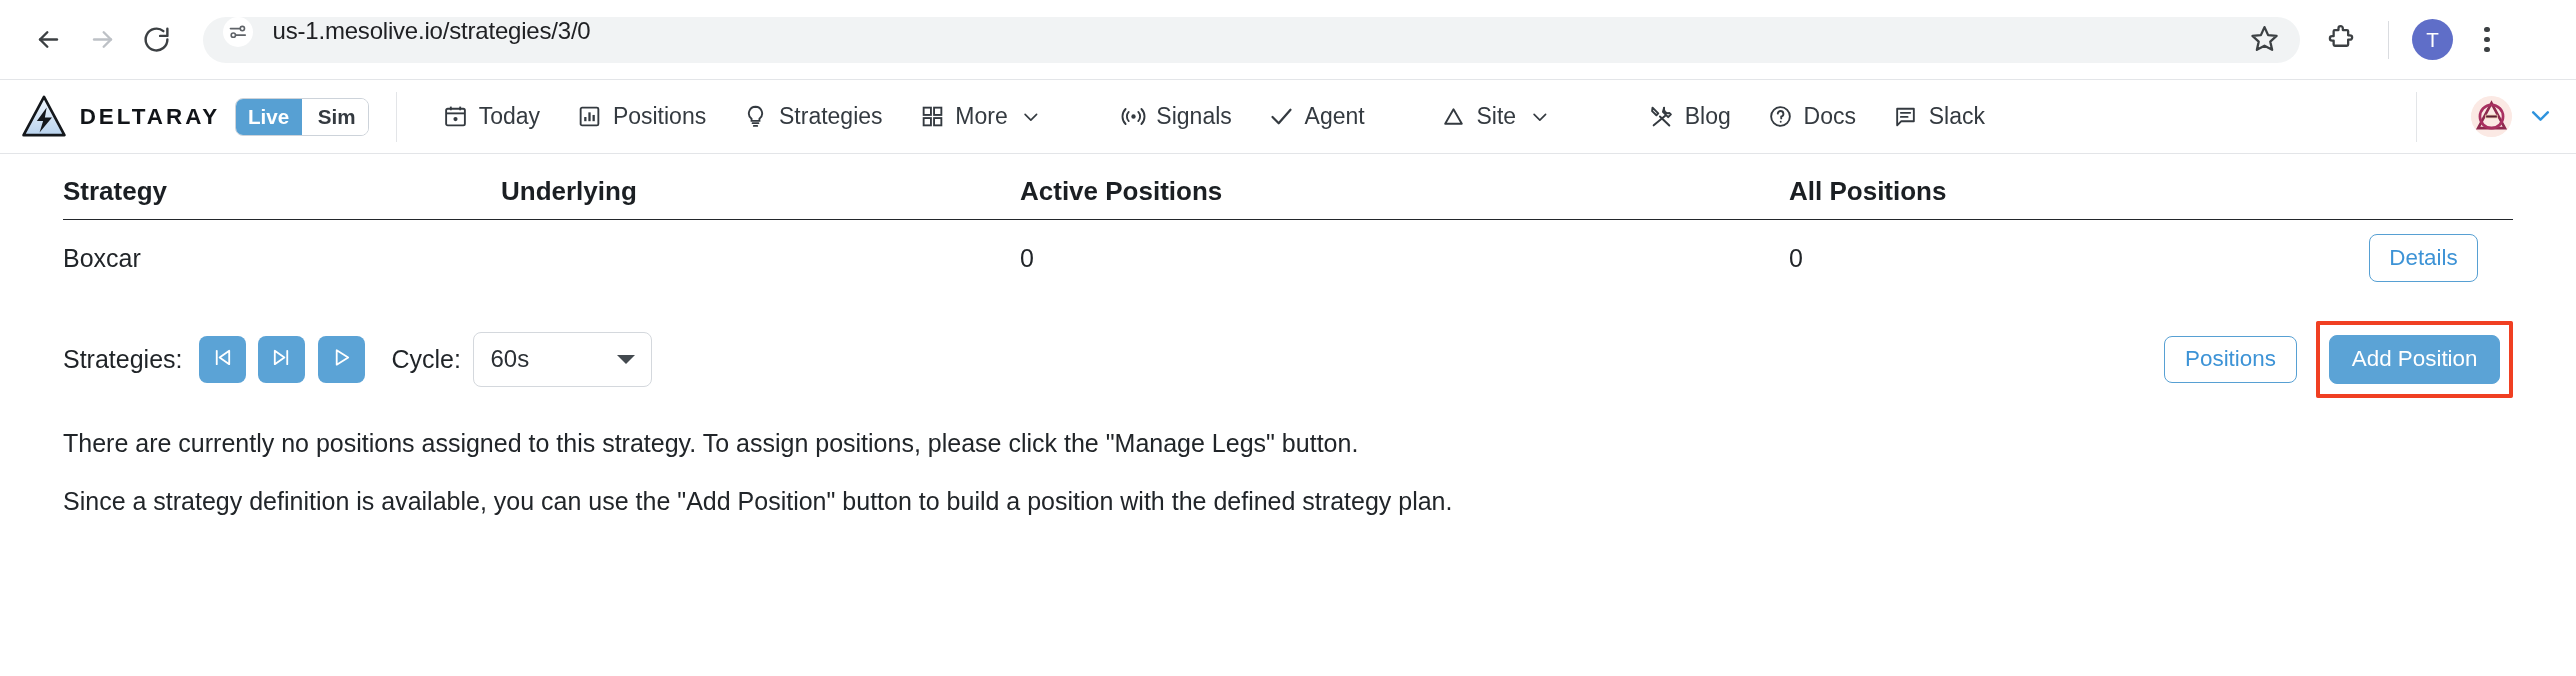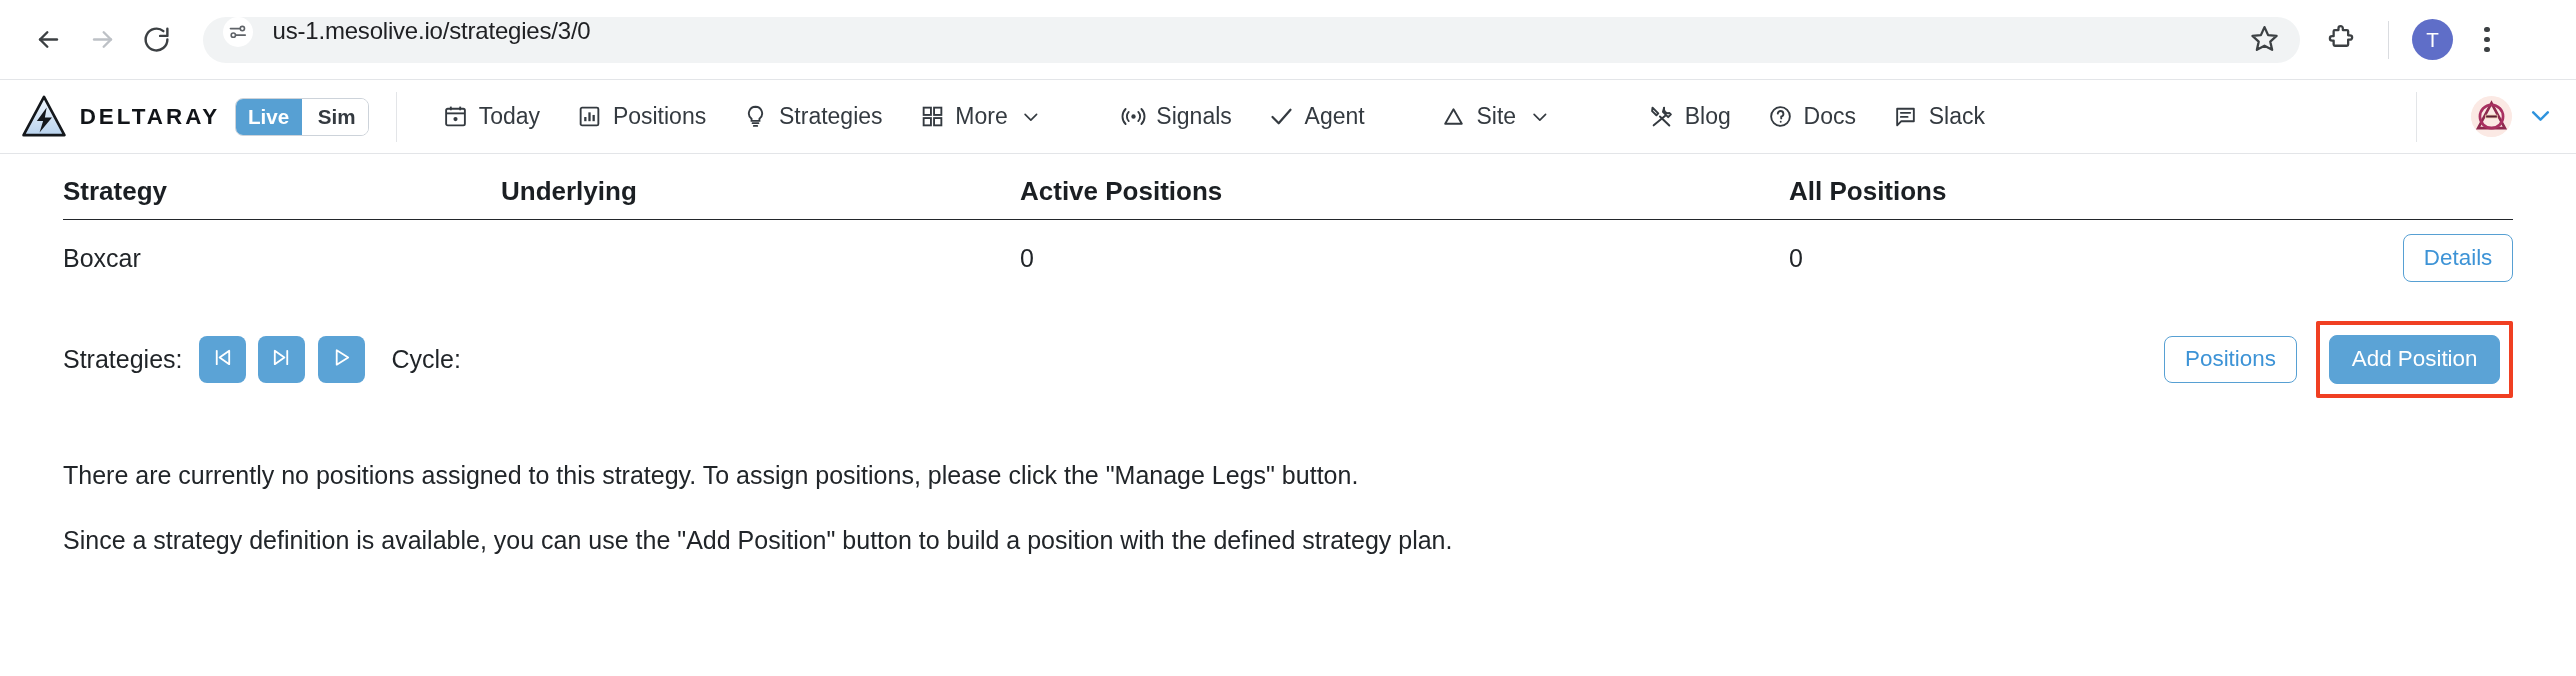--- a/index.html
+++ b/index.html
@@ -174,21 +174,21 @@
     font-size: 25px;
     color: #212529;
     padding: 14.3px 0 16px 0;
     vertical-align: middle;
   }
   .col-strategy { width: 438px; }
   .col-underlying { width: 519px; }
   .col-active { width: 769px; }
   .col-all { width: auto; }
   .col-action { width: 179px; }
-  .cell-right { text-align: right; }
+  .cell-right { text-align: center; }
 
   
   .btn {
     display: inline-flex; align-items: center; justify-content: center;
     font-size: 22.4px;
     border-radius: 8px;
     white-space: nowrap;
     font-family: "Liberation Sans", sans-serif;
   }
   .btn-outline {
@@ -260,21 +260,20 @@
     font-weight: normal;
     color: #212529;
     letter-spacing: -0.4px;
     margin-bottom: 23px;
   }
   .body-par {
     font-size: 25px;
     color: #212529;
     margin-bottom: 25px;
     line-height: 1.35;
-    margin-top: 32px;
   }
 </style>
 </head>
 <body>
 
 <div class="browser-bar">
   <div class="nav-btn">
     <span>
       <svg width="29" height="29" viewBox="0 0 24 24" fill="none" stroke="#3c4043" stroke-width="2" stroke-linecap="round" stroke-linejoin="round">
         <line x1="19" y1="12" x2="5" y2="12"></line>
@@ -565,20 +564,24 @@
     <span class="btn-icon">
       <span>
         <svg width="23" height="23" viewBox="0 0 24 24" fill="none" stroke="#ffffff" stroke-width="1.9" stroke-linejoin="round">
           <polygon points="7,4.5 7,19.5 19,12"></polygon>
         </svg>
       </span>
     </span>
   </div>
 
   <span class="cycle-label">Cycle:</span>
+  <div class="select-box">
+    <span>60s</span>
+    <span class="caret-down"></span>
+  </div>
 
   <span class="spacer"></span>
 
   <div class="right-btns">
     <span class="btn btn-outline">Positions</span>
     <span class="highlight-box">
       <span class="btn btn-primary">Add Position</span>
     </span>
   </div>
 </div>

